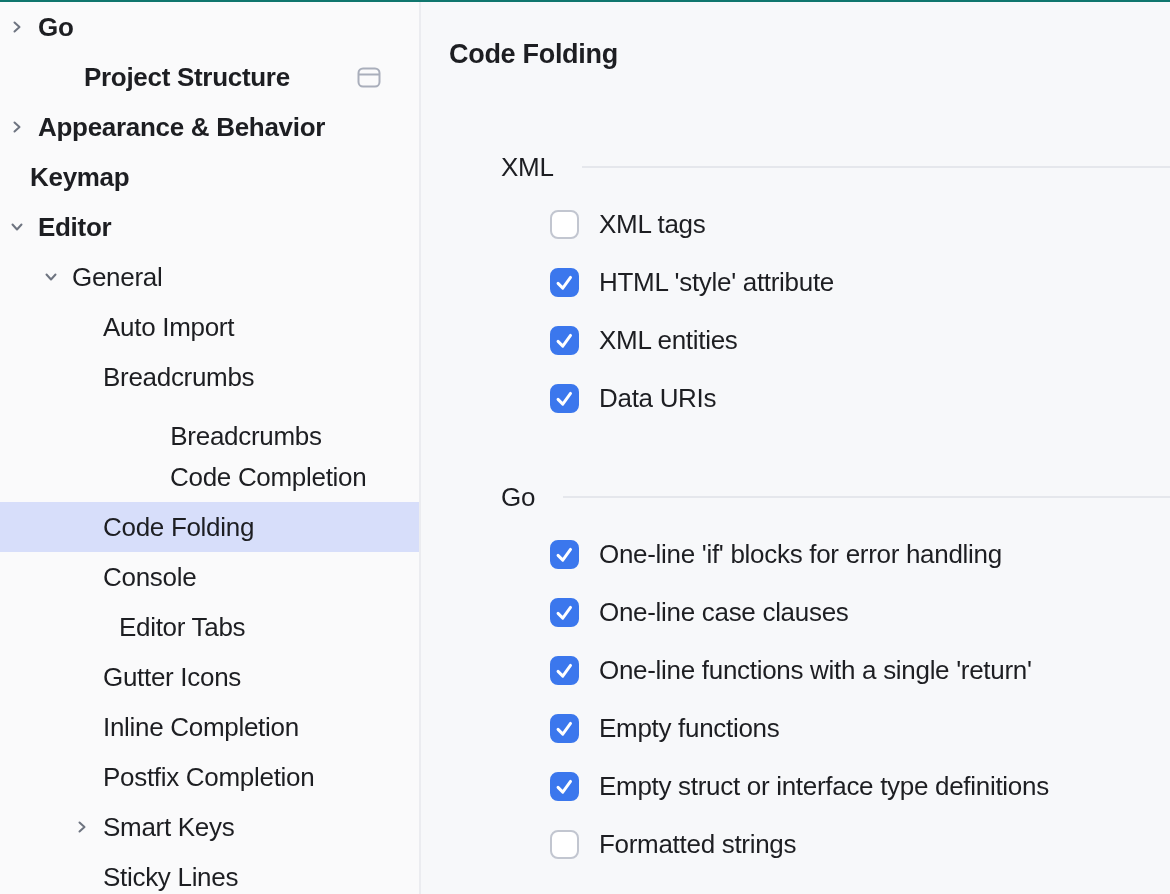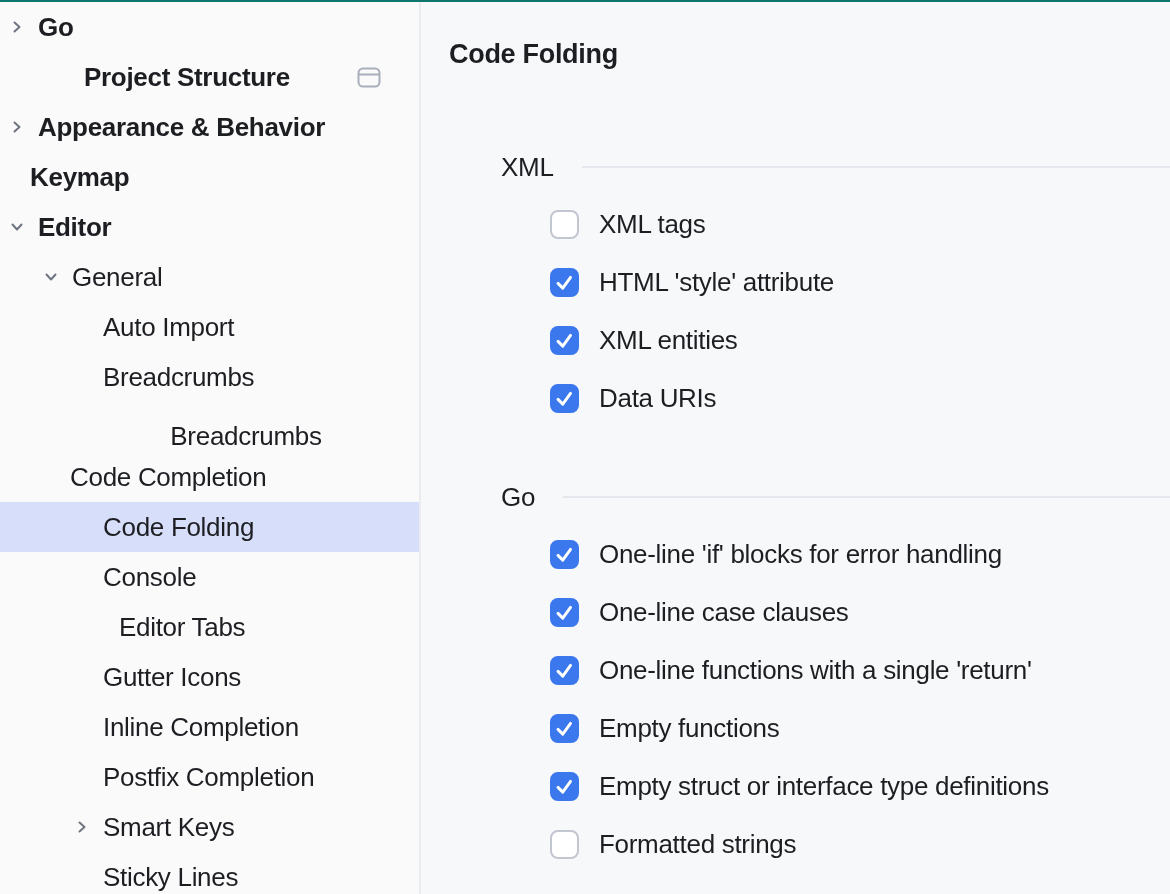--- a/index.html
+++ b/index.html
@@ -150,21 +150,21 @@
           <span class="tree-label">Auto Import</span>
         </div>
         <div class="tree-row" style="padding-left: 73px;">
           <span class="chev-slot"></span>
           <span class="tree-label">Breadcrumbs</span>
         </div>
         <div class="tree-row" style="padding-left: 73px; flex-direction: column;">
           <span class="chev-slot"></span>
           <span class="tree-label">Breadcrumbs</span>
         </div>
-        <div class="tree-row" style="padding-left: 40px;">
+        <div class="tree-row" style="padding-left: 110px; gap: 30px;">
           <span class="chev-slot"></span>
           <span class="tree-label">Code Completion</span>
         </div>
         <div class="tree-row selected" style="padding-left: 73px;">
           <span class="chev-slot"></span>
           <span class="tree-label">Code Folding</span>
         </div>
         <div class="tree-row" style="padding-left: 73px;">
           <span class="chev-slot"></span>
           <span class="tree-label">Console</span>

